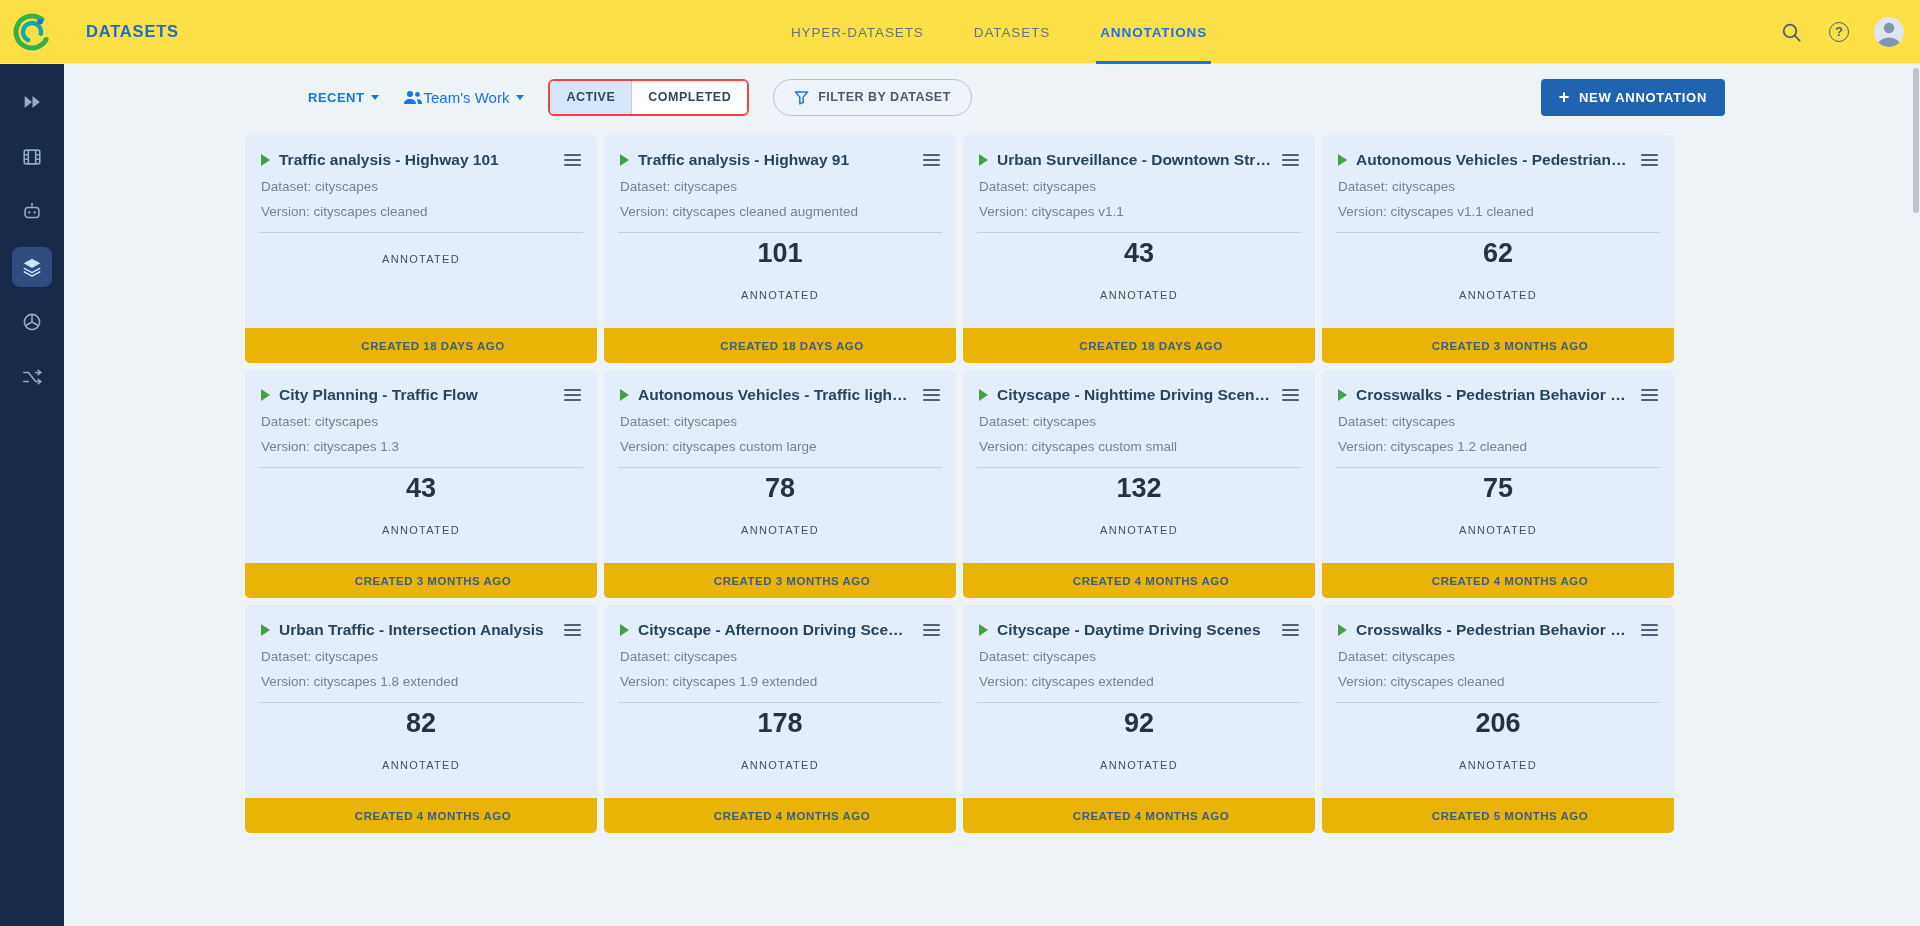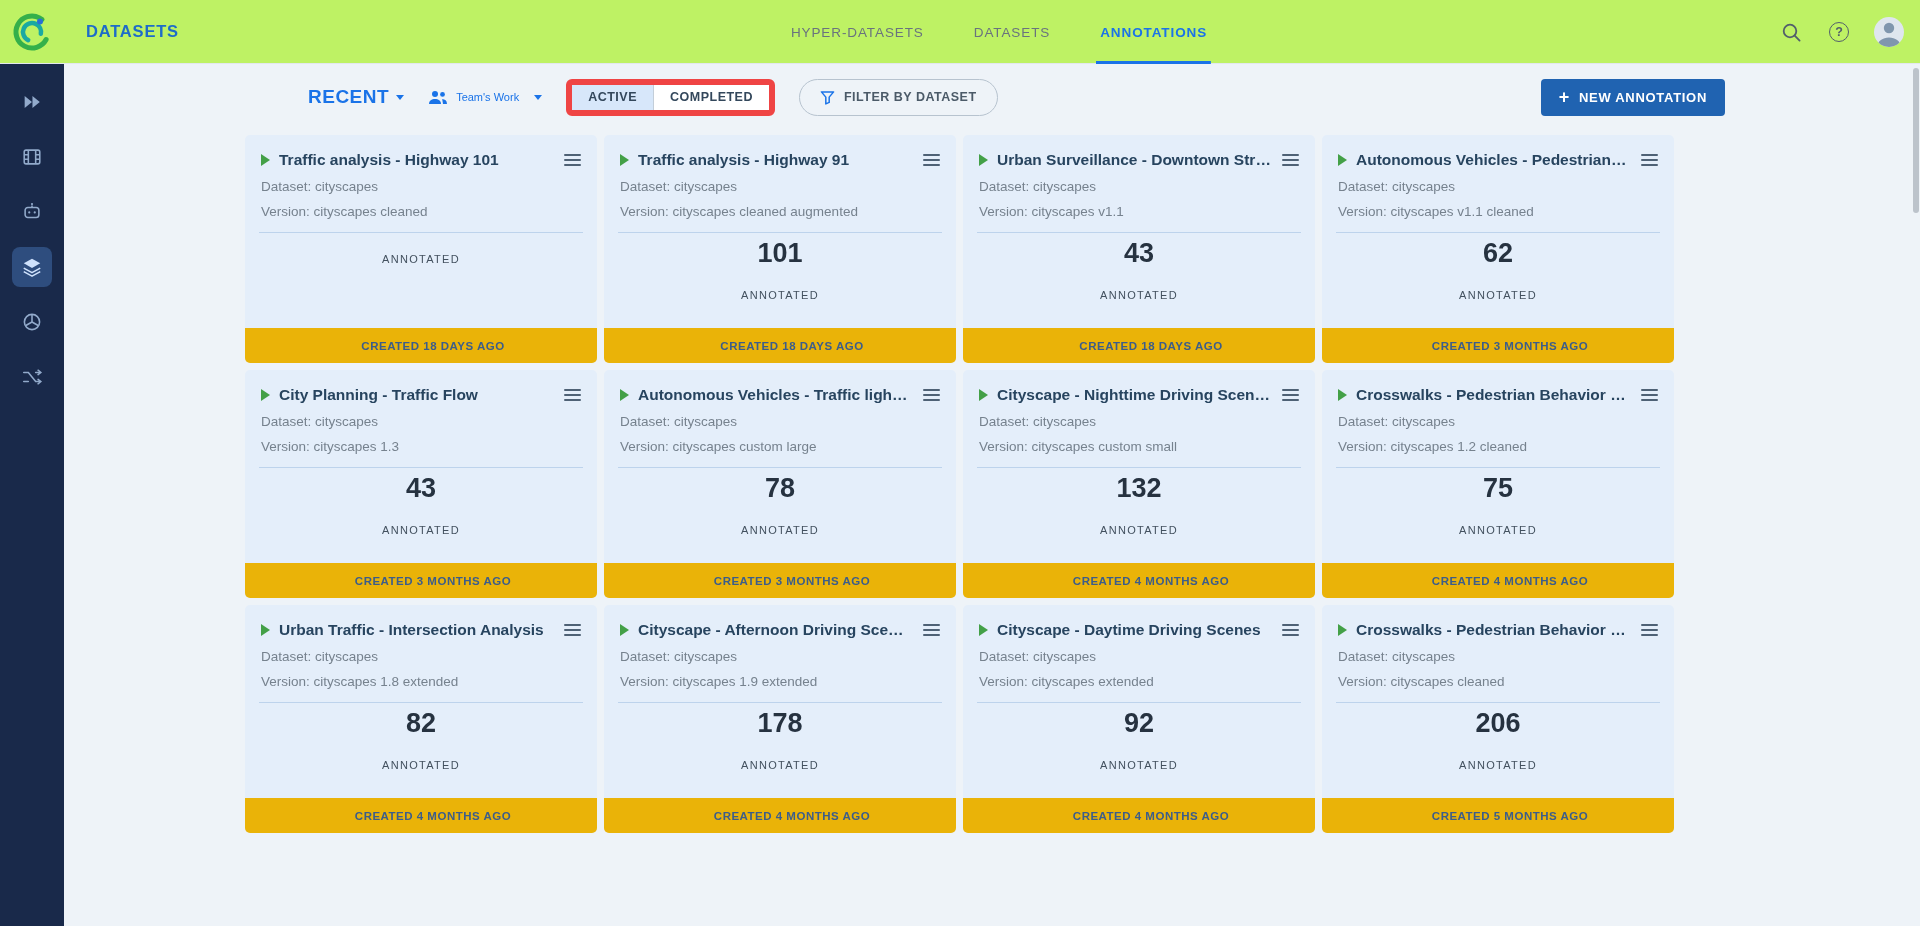--- a/index.html
+++ b/index.html
@@ -1,19 +1,19 @@
 <!DOCTYPE html>
 <html><head>
 <meta charset="utf-8">
 <style>
   * { margin:0; padding:0; box-sizing:border-box; }
   html,body { width:1920px; height:926px; overflow:hidden; font-family:"Liberation Sans", sans-serif; background:#eef3f8; }
 
   
-  .topbar { position:fixed; top:0; left:0; width:1920px; height:64px; background:#bef264; border-bottom:1px solid #e3e8ee; display:flex; align-items:center; z-index:20; }
+  .topbar { position:fixed; top:0; left:0; width:1920px; height:64px; background:#fde047; border-bottom:1px solid #e3e8ee; display:flex; align-items:center; z-index:20; }
   .logo-box { width:64px; height:64px; display:flex; align-items:center; justify-content:center; flex:0 0 64px; }
   .page-title { color:#1d6cc9; font-size:16.5px; font-weight:bold; letter-spacing:.8px; margin-left:22px; }
   .tabs { position:absolute; left:999px; top:0; height:64px; transform:translateX(-50%); display:flex; gap:42px; }
   .tab { height:64px; display:flex; align-items:center; font-size:13.5px; letter-spacing:.9px; color:#69737e; cursor:pointer; padding:0 4px; }
   .tab.active { color:#1a73e8; font-weight:bold; box-shadow: inset 0 -3px 0 #1a73e8; }
   .topbar-right { position:absolute; right:16px; top:0; height:64px; display:flex; align-items:center; gap:22px; }
   .tb-icon { width:26px; height:26px; display:flex; align-items:center; justify-content:center; cursor:pointer; color:#525f6b; }
   .help-circle { width:20px; height:20px; border:1.7px solid #525f6b; border-radius:50%; display:flex; align-items:center; justify-content:center; font-size:12.5px; font-weight:bold; color:#525f6b; }
   .avatar { width:30px; height:30px; border-radius:50%; background:#dfe6ee; overflow:hidden; display:flex; align-items:flex-end; justify-content:center; cursor:pointer; }
 
@@ -21,24 +21,24 @@
   .sidebar { position:fixed; top:64px; left:0; bottom:0; width:64px; background:#19294a; display:flex; flex-direction:column; align-items:center; padding-top:18px; gap:15px; z-index:10; }
   .side-item { width:40px; height:40px; border-radius:8px; display:flex; align-items:center; justify-content:center; color:#92aacb; cursor:pointer; }
   .side-item.active { background:#2e4d7e; color:#cfe2fc; }
 
   
   .main { position:absolute; left:64px; top:64px; right:0; bottom:0; background:#eef3f8; overflow:hidden; }
   .content { width:1480px; margin-left:181px; }
 
   .toolbar { display:flex; align-items:center; gap:24px; margin-top:14px; height:38px; padding-left:15px; }
   .dropdown { display:flex; align-items:center; color:#1a73e8; cursor:pointer; }
-  .dd-sort { font-size:19px; font-weight:bold; letter-spacing:.5px;padding-left:48px; }
-  .dd-scope { font-size:11px; gap:8px; }
+  .dd-sort { font-size:13px; font-weight:bold; letter-spacing:.5px;padding-left:48px; }
+  .dd-scope { font-size:15px; }
   .caret { width:0; height:0; border-left:4.5px solid transparent; border-right:4.5px solid transparent; border-top:5px solid currentColor; margin-left:7px; display:inline-block; }
-  .segmented { display:flex; height:37px; border:6px solid #ef4444; border-radius:6px; overflow:hidden; background:#ffffff; }
+  .segmented { display:flex; height:37px; border:2px solid #ef4444; border-radius:6px; overflow:hidden; background:#ffffff; }
   .seg-opt { display:flex; align-items:center; padding:0 16px; font-size:12.5px; font-weight:bold; letter-spacing:.5px; color:#33475b; cursor:pointer; background:#ffffff; }
   .seg-opt.selected { background:#d7e7fa; }
   .seg-opt + .seg-opt { border-left:1px solid #c3ced9; }
   .filter-pill { display:flex; align-items:center; gap:9px; height:37px; border:1px solid #b7c3cf; border-radius:19px; padding:0 20px; font-size:12.5px; font-weight:bold; letter-spacing:.5px; color:#4b5a68; cursor:pointer; }
   .new-btn { margin-left:auto; height:37px; background:#2063b1; color:#ffffff; border:none; border-radius:4px; display:flex; align-items:center; gap:9px; padding:0 18px; font-family:inherit; font-size:13px; font-weight:bold; letter-spacing:.7px; cursor:pointer; }
   .new-btn .plus { font-size:18px; font-weight:bold; line-height:1; }
 
   
   .cards-grid { display:grid; grid-template-columns:repeat(4, 352px); column-gap:24px; row-gap:22px; margin-top:19px;gap:7px; }
   .card { position:relative; width:352px; height:228px; background:#e4eefa; border-radius:5px; cursor:pointer; }

